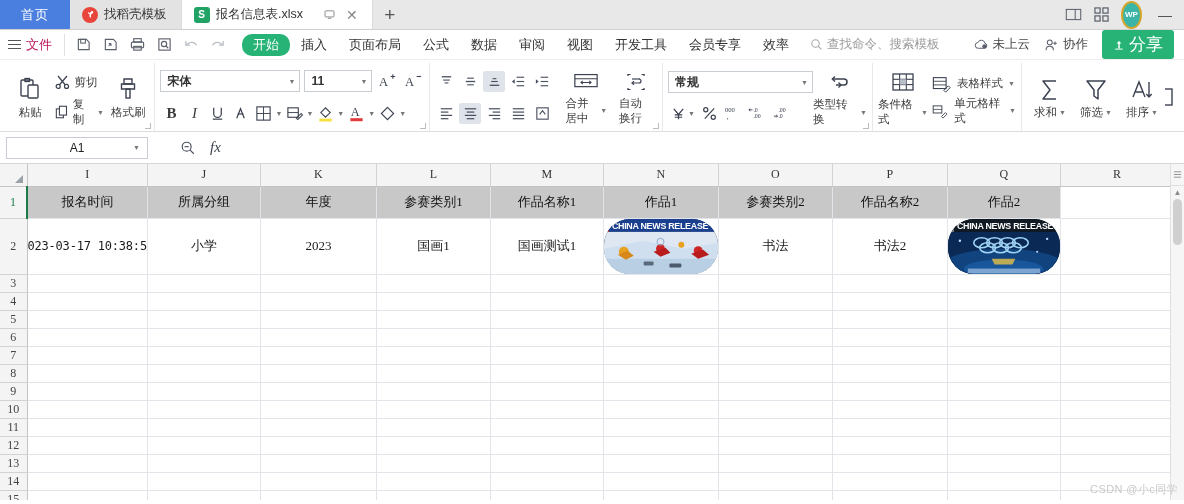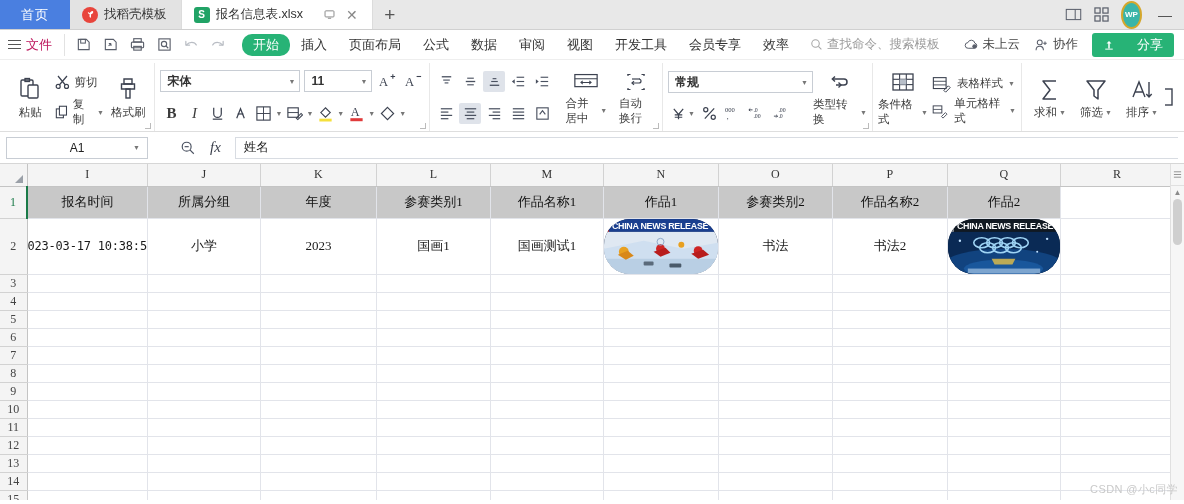--- a/index.html
+++ b/index.html
@@ -65,21 +65,21 @@
         border-left: 1px solid #e2e2e2; margin-left: 4px; }
   .qa-btn { width: 24px; height: 22px; display:flex; align-items:center; justify-content:center; color:#5a5f6b; }
   .mtabs { display: flex; align-items: center; gap: 0px; margin-left: 6px; }
   .mtab { font-size: 13px; color: #333; padding: 2px 11px; white-space: nowrap; }
   .mtab.active { background: #27b376; color: #fff; border-radius: 10px; padding: 2px 11px; }
   .msearch { display: flex; align-items: center; gap: 4px; color: #9a9a9a; font-size: 12.5px; margin-left: 10px; }
   .menu-right { margin-left: auto; display: flex; align-items: center; gap: 14px; padding-right: 10px; }
   .mr-item { display: flex; align-items: center; gap: 4px; font-size: 12.5px; color: #444; white-space: nowrap;}
   .share-btn {
     background: #27b376; color: #fff; border-radius: 3px;
-    padding: 3px 11px; font-size: 13px; display: flex; align-items: center; gap: 22px;
+    padding: 3px 11px; font-size: 17px; display: flex; align-items: center; gap: 4px;
   }
 
   
   .ribbon {
     height: 72px; background: #fff; display: flex; align-items: stretch;
     border-bottom: 1px solid #dedede; padding: 3px 0 0 4px;
   }
   .rgroup { display: flex; align-items: stretch; padding: 0 5px; position: relative; }
   .rgroup + .rgroup { border-left: 1px solid #e8e8e8; }
   .rgroup::after {
@@ -727,23 +727,20 @@
     </div>
     <div class="fb-icons">
       <span>
         <svg width="16" height="16" viewBox="0 0 18 18">
             <circle cx="7.5" cy="7.5" r="5" fill="none" stroke="#4a5160" stroke-width="1.3"></circle>
             <line x1="11.2" y1="11.2" x2="15.5" y2="15.5" stroke="#4a5160" stroke-width="1.3"></line>
             <line x1="5.2" y1="7.5" x2="9.8" y2="7.5" stroke="#4a5160" stroke-width="1.3"></line>
           </svg>
       </span>
       <span class="fx">fx</span>
-    </div>
-    <div class="finput">
-      <span>姓名</span>
     </div>
   </div>
 
   <div class="gridwrap">
     <table class="grid">
       <colgroup>
         <col style="width:27px">
           <col style="width:110px">
           <col style="width:113px">
           <col style="width:116px">

